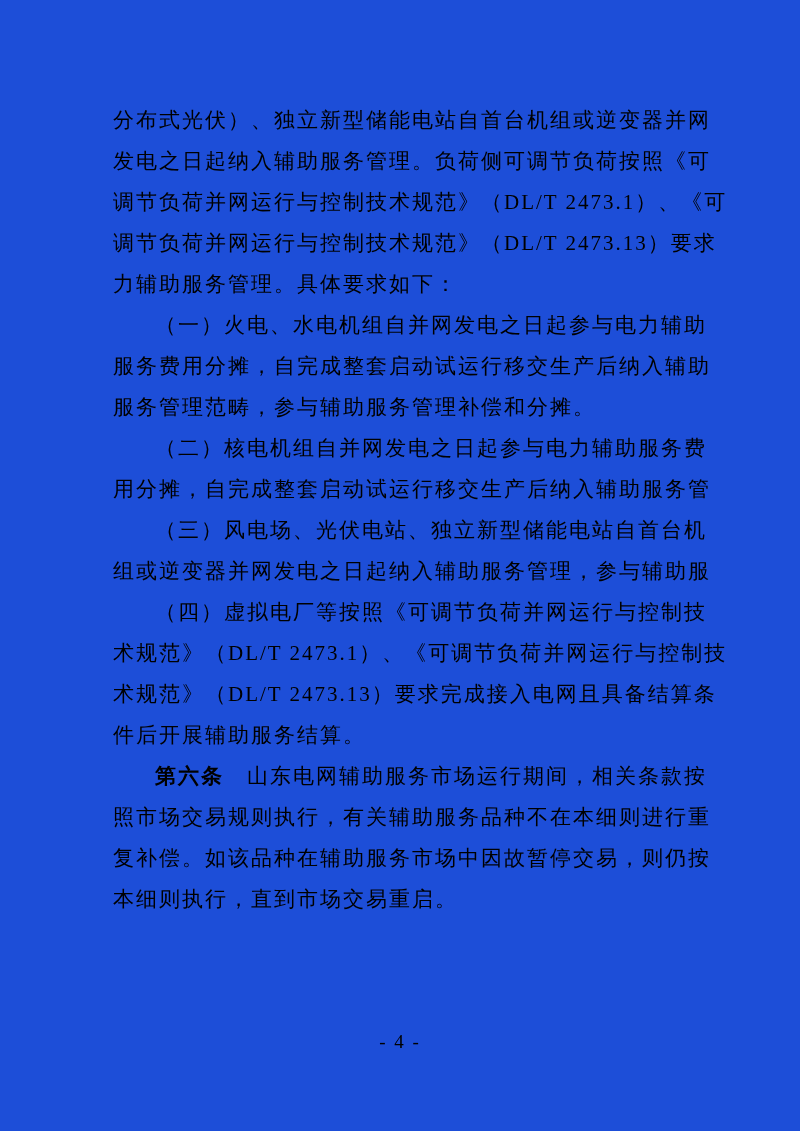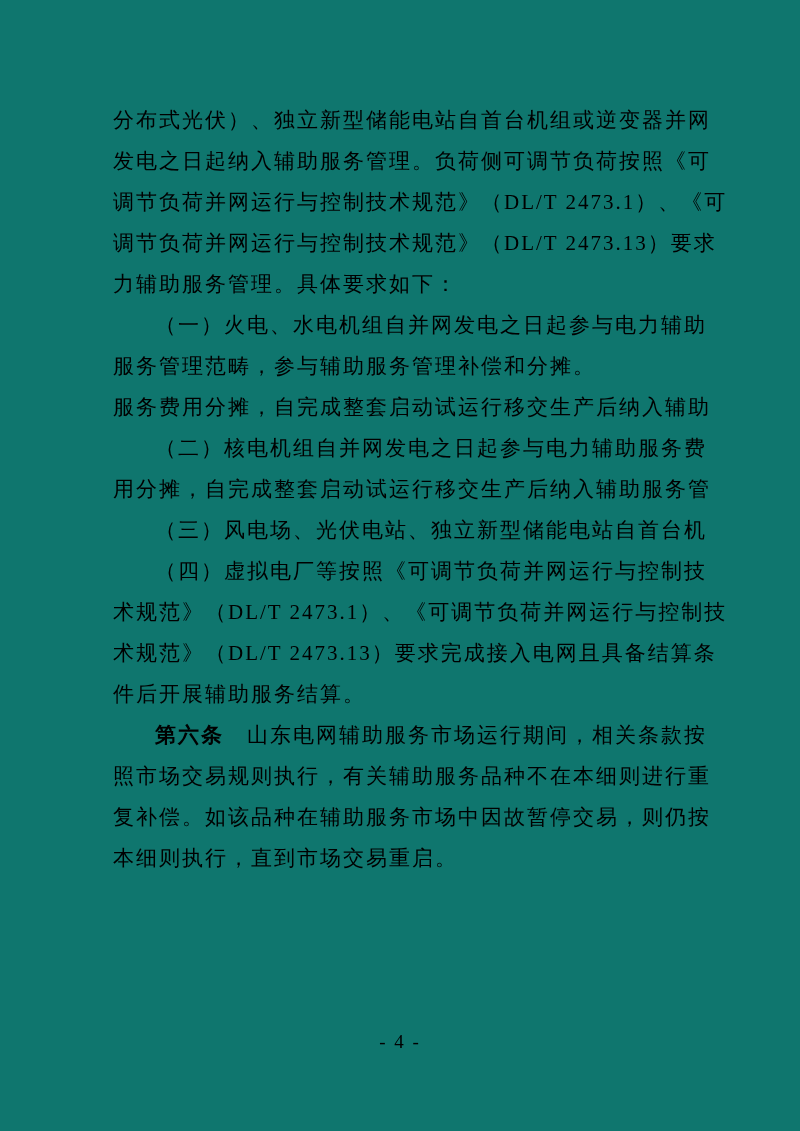--- a/index.html
+++ b/index.html
@@ -11,21 +11,21 @@
     width: 800px;
     height: 1131px;
     position: relative;
     font-family: "Liberation Serif", "DejaVu Serif", serif;
     color: #000000;
     overflow: hidden;
   }
   .page {
     position: absolute;
     inset: 0;
-    background: #0f766e;
+    background: #1d4ed8;
   }
   .content {
     position: absolute;
     left: 113px;
     top: 100px;
     width: 579px;
   }
   .line {
     font-size: 21px;
     line-height: 41px;
@@ -63,25 +63,26 @@
 <body>
 
 <div class="page">
   <div class="content" id="doc-body">
       <div class="line">分布式光伏）、独立新型储能电站自首台机组或逆变器并网</div>
       <div class="line">发电之日起纳入辅助服务管理。负荷侧可调节负荷按照《可</div>
       <div class="line">调节负荷并网运行与控制技术规范》（DL/T 2473.1）、《可</div>
       <div class="line">调节负荷并网运行与控制技术规范》（DL/T 2473.13）要求</div>
       <div class="line para-end">力辅助服务管理。具体要求如下：</div>
       <div class="line indent">（一）火电、水电机组自并网发电之日起参与电力辅助</div>
+      <div class="line">服务费用分摊，自完成整套启动试运行移交生产后纳入辅助</div>
       <div class="line para-end">服务管理范畴，参与辅助服务管理补偿和分摊。</div>
-      <div class="line">服务费用分摊，自完成整套启动试运行移交生产后纳入辅助</div>
       <div class="line indent">（二）核电机组自并网发电之日起参与电力辅助服务费</div>
       <div class="line">用分摊，自完成整套启动试运行移交生产后纳入辅助服务管</div>
       <div class="line indent">（三）风电场、光伏电站、独立新型储能电站自首台机</div>
+      <div class="line">组或逆变器并网发电之日起纳入辅助服务管理，参与辅助服</div>
       <div class="line indent">（四）虚拟电厂等按照《可调节负荷并网运行与控制技</div>
       <div class="line">术规范》（DL/T 2473.1）、《可调节负荷并网运行与控制技</div>
       <div class="line">术规范》（DL/T 2473.13）要求完成接入电网且具备结算条</div>
       <div class="line para-end">件后开展辅助服务结算。</div>
       <div class="line indent"><b>第六条</b>　山东电网辅助服务市场运行期间，相关条款按</div>
       <div class="line">照市场交易规则执行，有关辅助服务品种不在本细则进行重</div>
       <div class="line">复补偿。如该品种在辅助服务市场中因故暂停交易，则仍按</div>
       <div class="line para-end">本细则执行，直到市场交易重启。</div>
     </div>
   <div class="footer">- 4 -</div>

